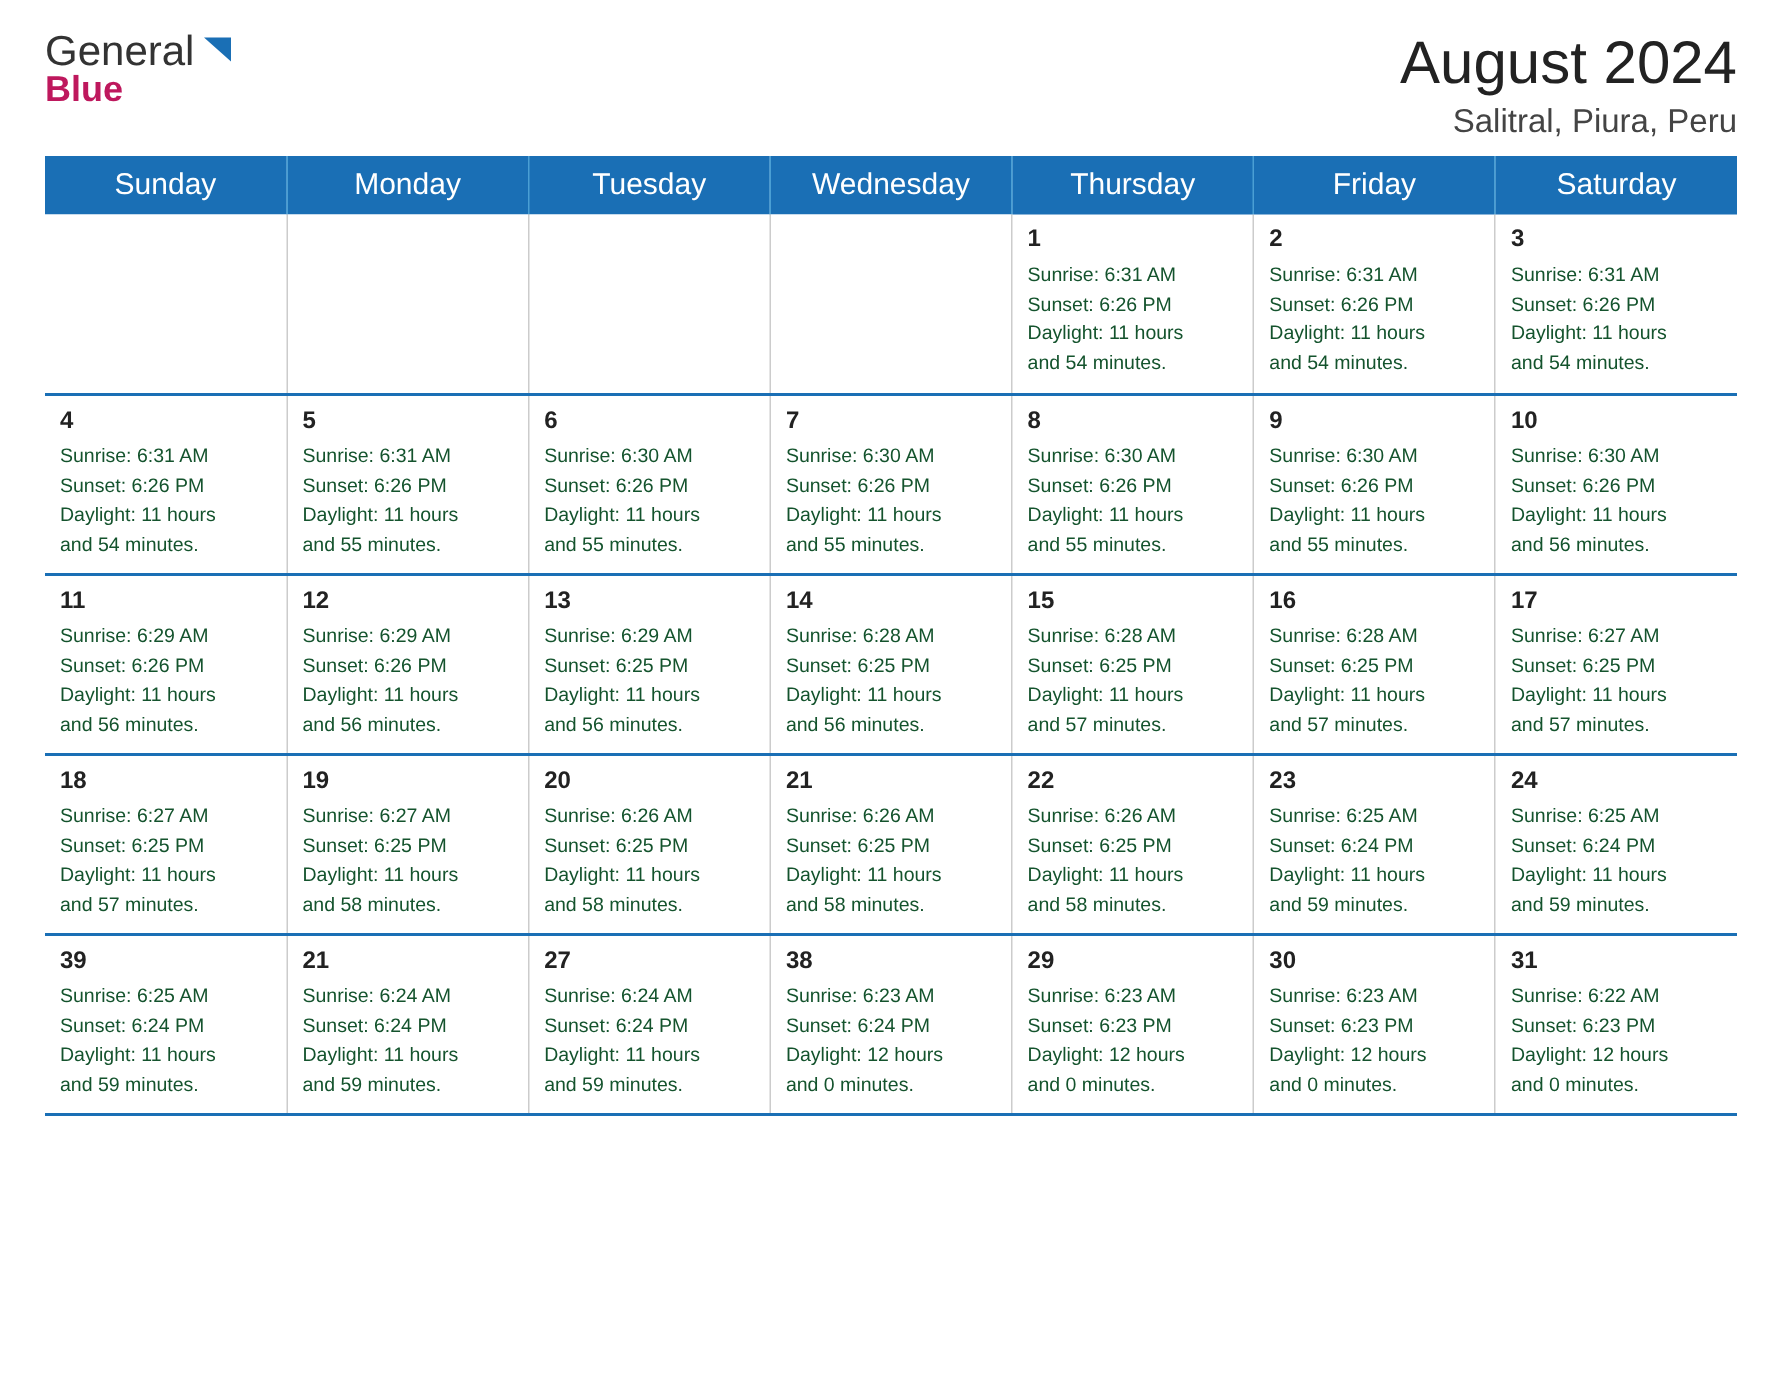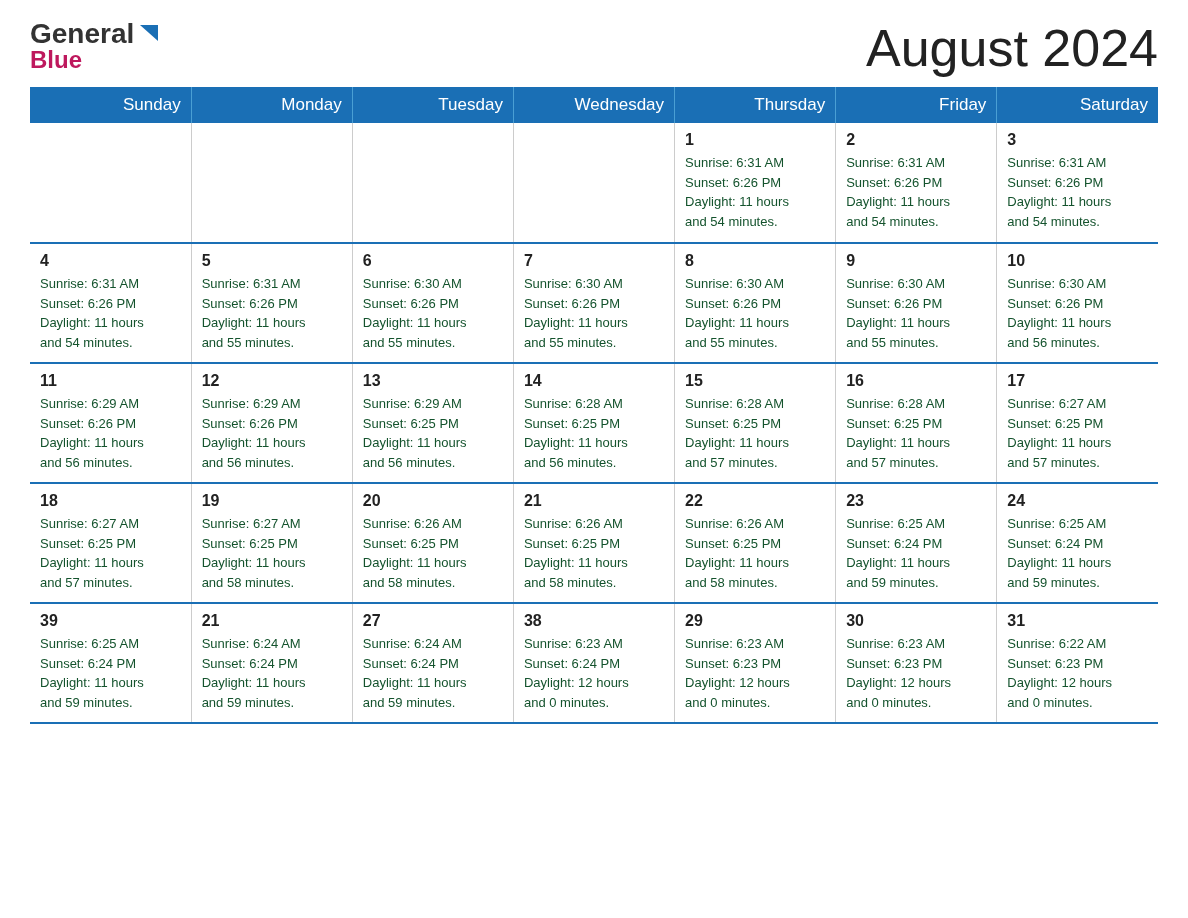--- a/index.html
+++ b/index.html
@@ -16,58 +16,58 @@
       align-items: flex-start;
       margin-bottom: 10px;
     }
     .logo {
       display: flex;
       flex-direction: column;
       align-items: flex-start;
     }
     .logo-general {
       font-size: 28px;
-      font-weight: bold;
+      font-weight: normal;
       color: #333;
       line-height: 1;
     }
     .logo-blue {
       font-size: 24px;
       font-weight: bold;
       color: #be185d;
       line-height: 1;
     }
     .title-block {
       text-align: right;
     }
     .month-title {
-      font-size: 52px;
+      font-size: 40px;
       font-weight: normal;
       color: #222;
       line-height: 1.1;
     }
     .location {
       font-size: 22px;
       color: #444;
       margin-top: 4px;
     }
     table {
       width: 100%;
       border-collapse: collapse;
       margin-top: 10px;
     }
     thead tr {
       background-color: #1a6fb5;
     }
     thead th {
       color: #fff;
-      font-size: 17px;
+      font-size: 20px;
       font-weight: normal;
       padding: 8px 10px;
-      text-align: right;
+      text-align: center;
       border-right: 1px solid #4a9fd4;
     }
     thead th:last-child { border-right: none; }
     tbody tr {
       border-bottom: 2px solid #1a6fb5;
     }
     tbody td {
       vertical-align: top;
       padding: 8px 10px;
       font-size: 13.5px;
@@ -99,20 +99,21 @@
     <div style="display:flex;align-items:center;">
       <span class="logo-general">General</span>
       <svg width="22" height="22" viewBox="0 0 22 22" style="margin-left:2px;margin-top:-4px;">
         <polygon points="4,4 22,4 22,20" fill="#1a6fb5"></polygon>
       </svg>
     </div>
     <span class="logo-blue">Blue</span>
   </div>
   <div class="title-block">
     <div class="month-title">August 2024</div>
+    <div class="location">Salitral, Piura, Peru</div>
   </div>
 </div>
 
 <table>
   <thead>
     <tr>
     <th>Sunday</th>
         <th>Monday</th>
         <th>Tuesday</th>
         <th>Wednesday</th>

